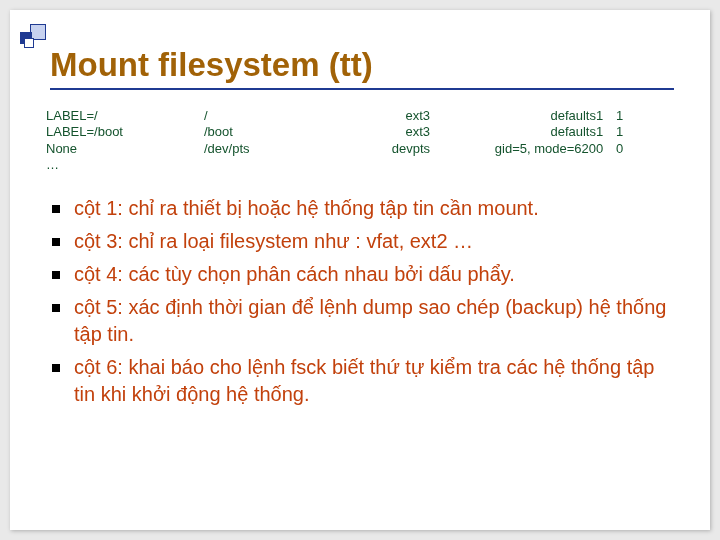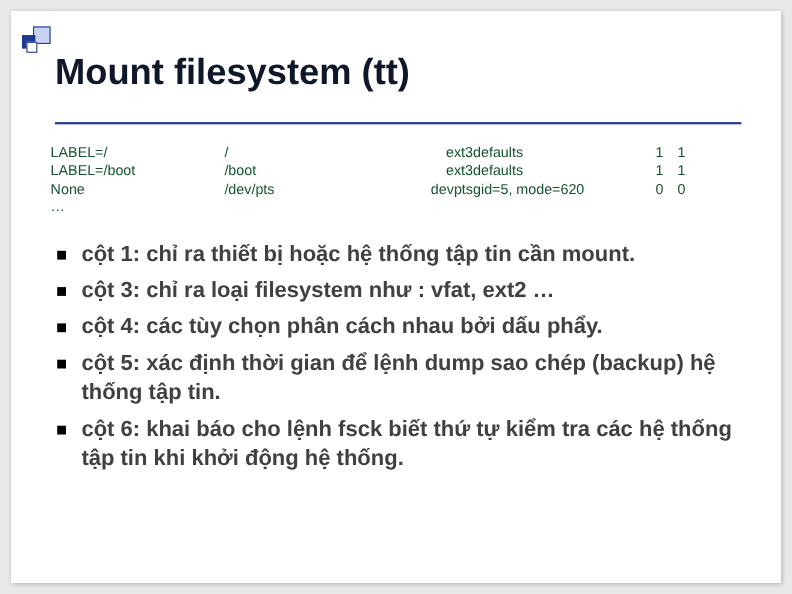--- a/index.html
+++ b/index.html
@@ -29,52 +29,51 @@
   .deco .sq {
     position: absolute;
     border: 1px solid #1f3a92;
   }
   .deco .sq1 { left: 0; top: 8px; width: 12px; height: 12px; background: #1f3a92; }
   .deco .sq2 { left: 10px; top: 0; width: 16px; height: 16px; background: #c7d2f0; }
   .deco .sq3 { left: 4px; top: 14px; width: 10px; height: 10px; background: #fff; }
   .title {
     font-size: 33px;
     font-weight: bold;
-    color: #0f172a;
+    color: #a16207;
     margin-left: 4px;
     margin-top: 6px;
-    padding-bottom: 27px;
+    padding-bottom: 4px;
     border-bottom: 2px solid #1f3a92;
   }
   .table-block {
     margin-top: 18px;
     font-family: Verdana, Geneva, sans-serif;
     font-size: 13px;
     color: #14532d;
     line-height: 1.25;
   }
   .table-row { display: flex; }
   .c1 { width: 158px; }
   .c2 { width: 128px; }
   .c3 { width: 98px; text-align: right; }
-  .c4 { width: 166px; }
+  .c4 { width: 166px; text-align: right; }
   .c5 { width: 20px; text-align: left; }
   .c6 { width: 20px; text-align: left; }
   .bullets {
     margin-top: 22px;
   }
   .bullets li {
     list-style: none;
     position: relative;
     padding-left: 28px;
     font-size: 20px;
-    color: #404040;
+    color: #c2410c;
     line-height: 1.35;
     margin-bottom: 6px;
-    font-weight: bold;
   }
   .bullets li::before {
     content: "";
     position: absolute;
     left: 6px;
     top: 10px;
     width: 8px;
     height: 8px;
     background: #000;
   }

